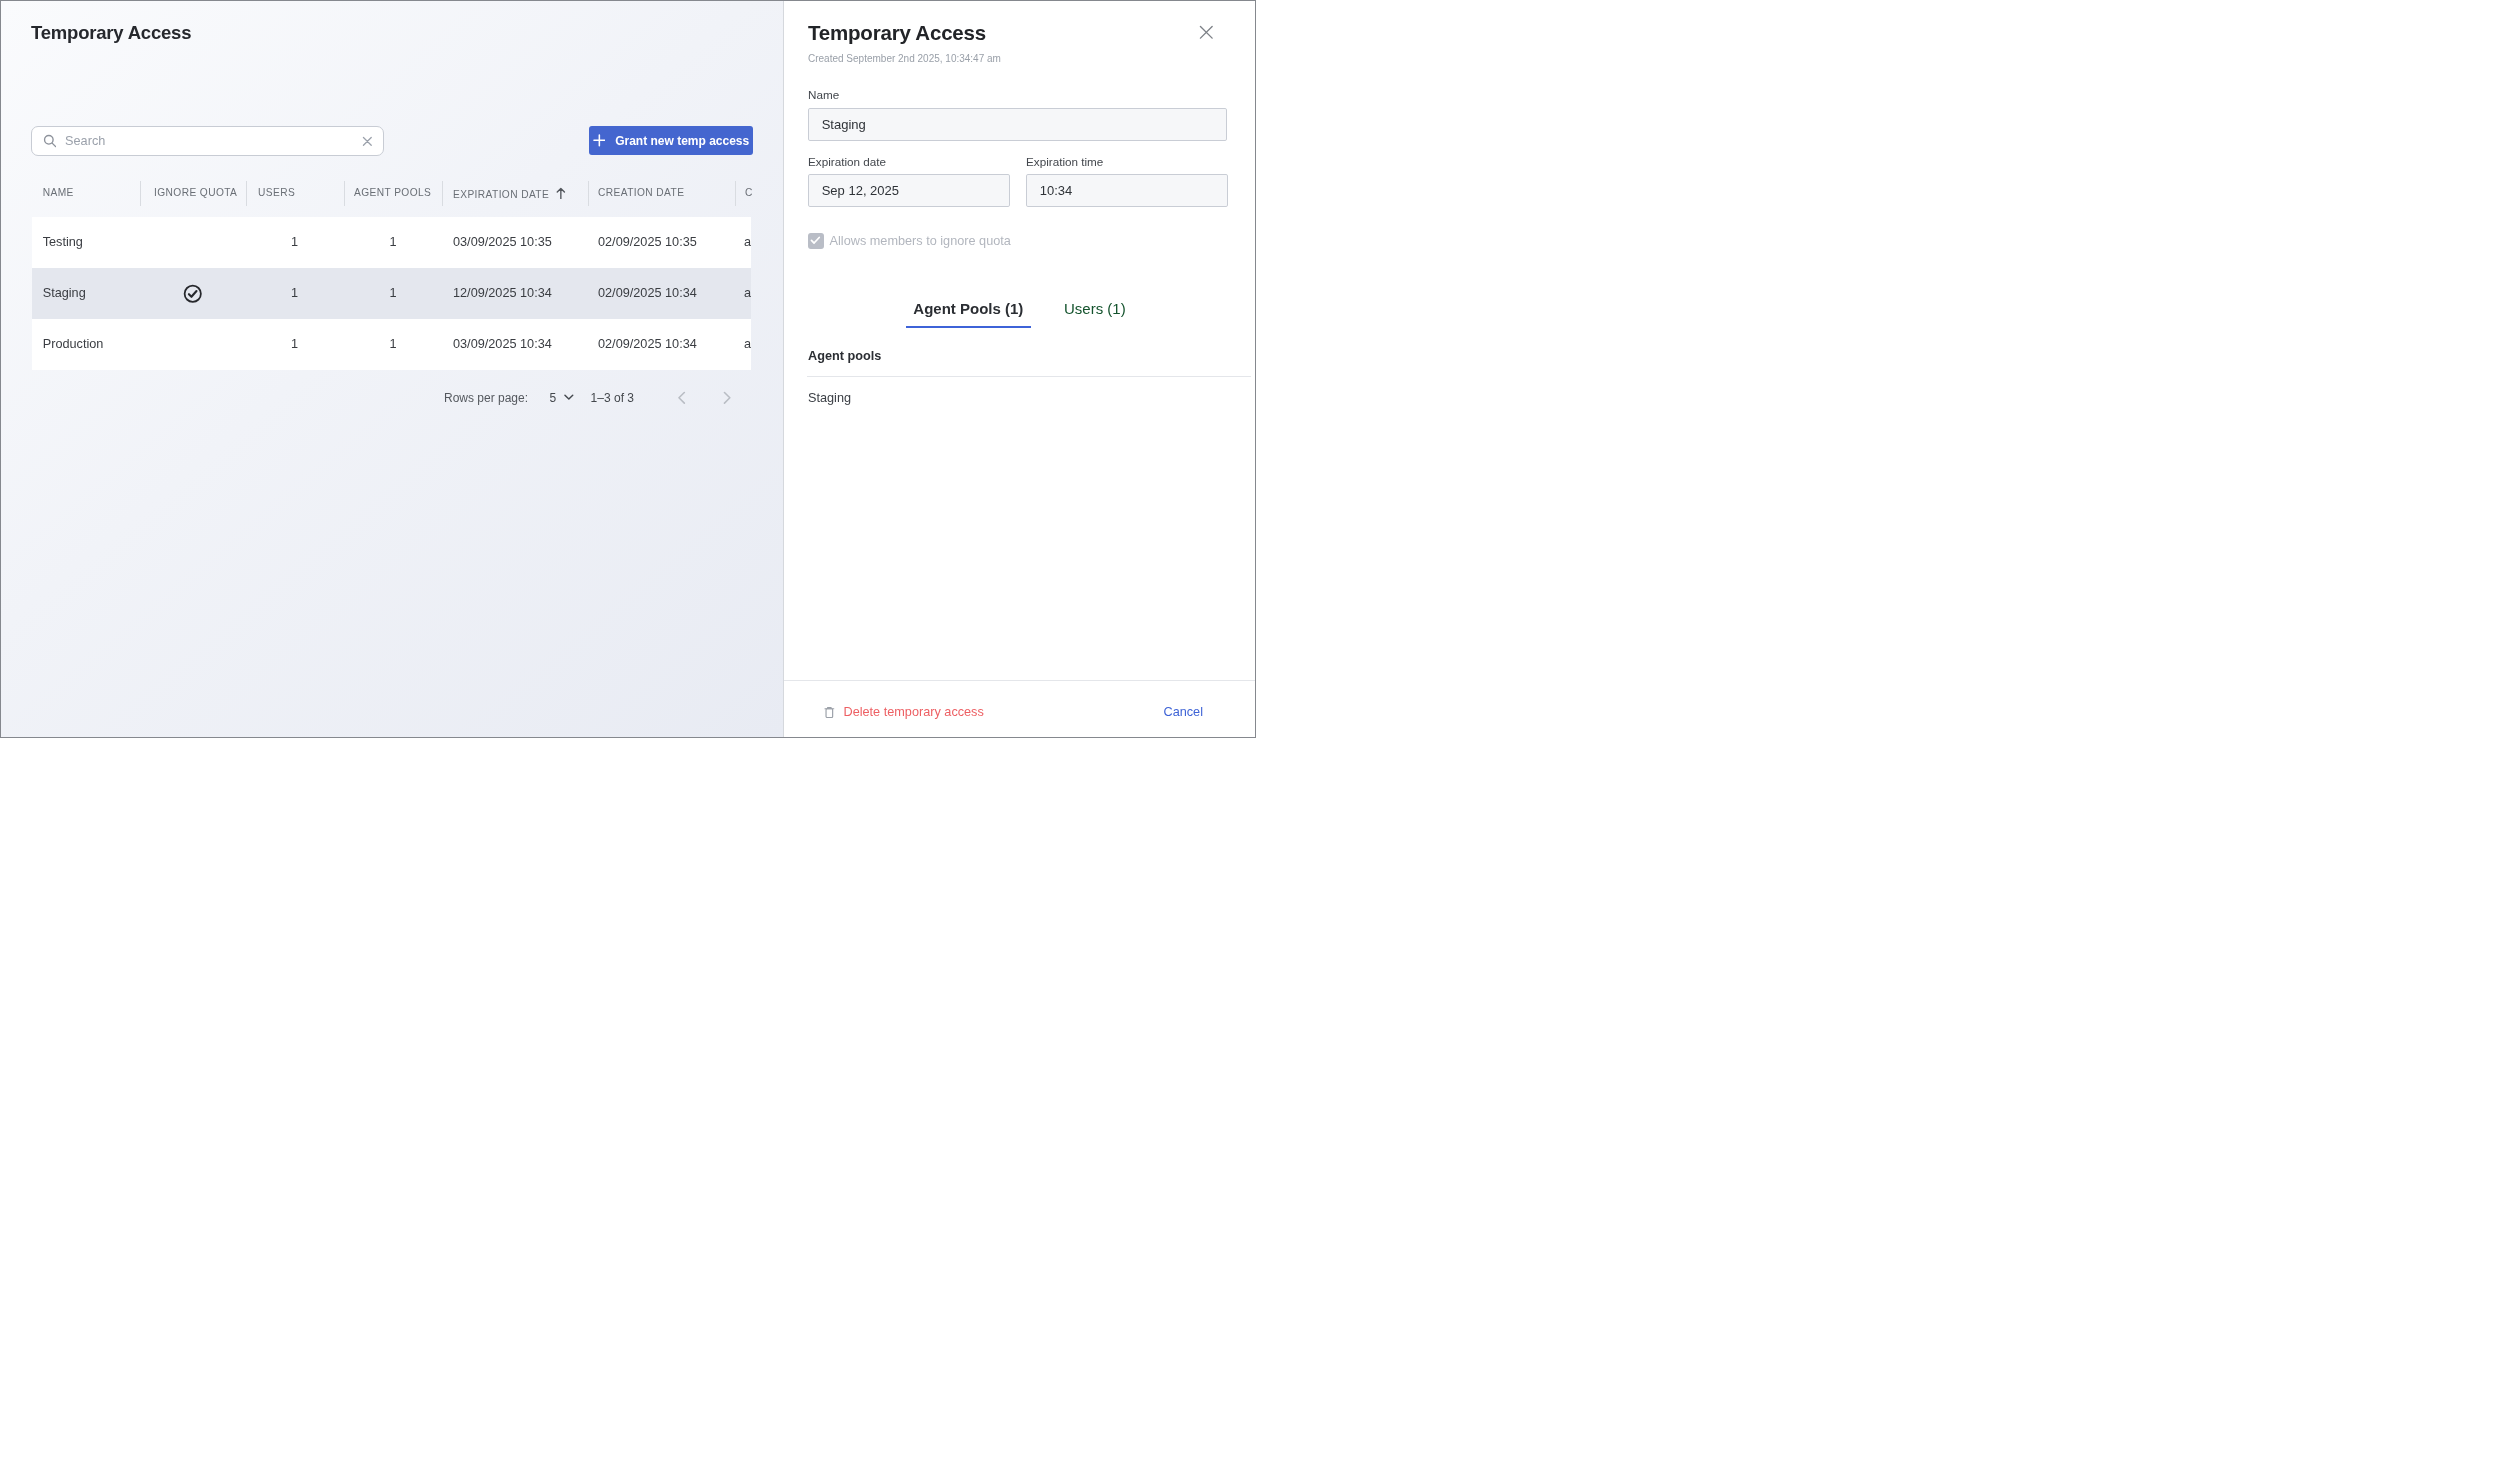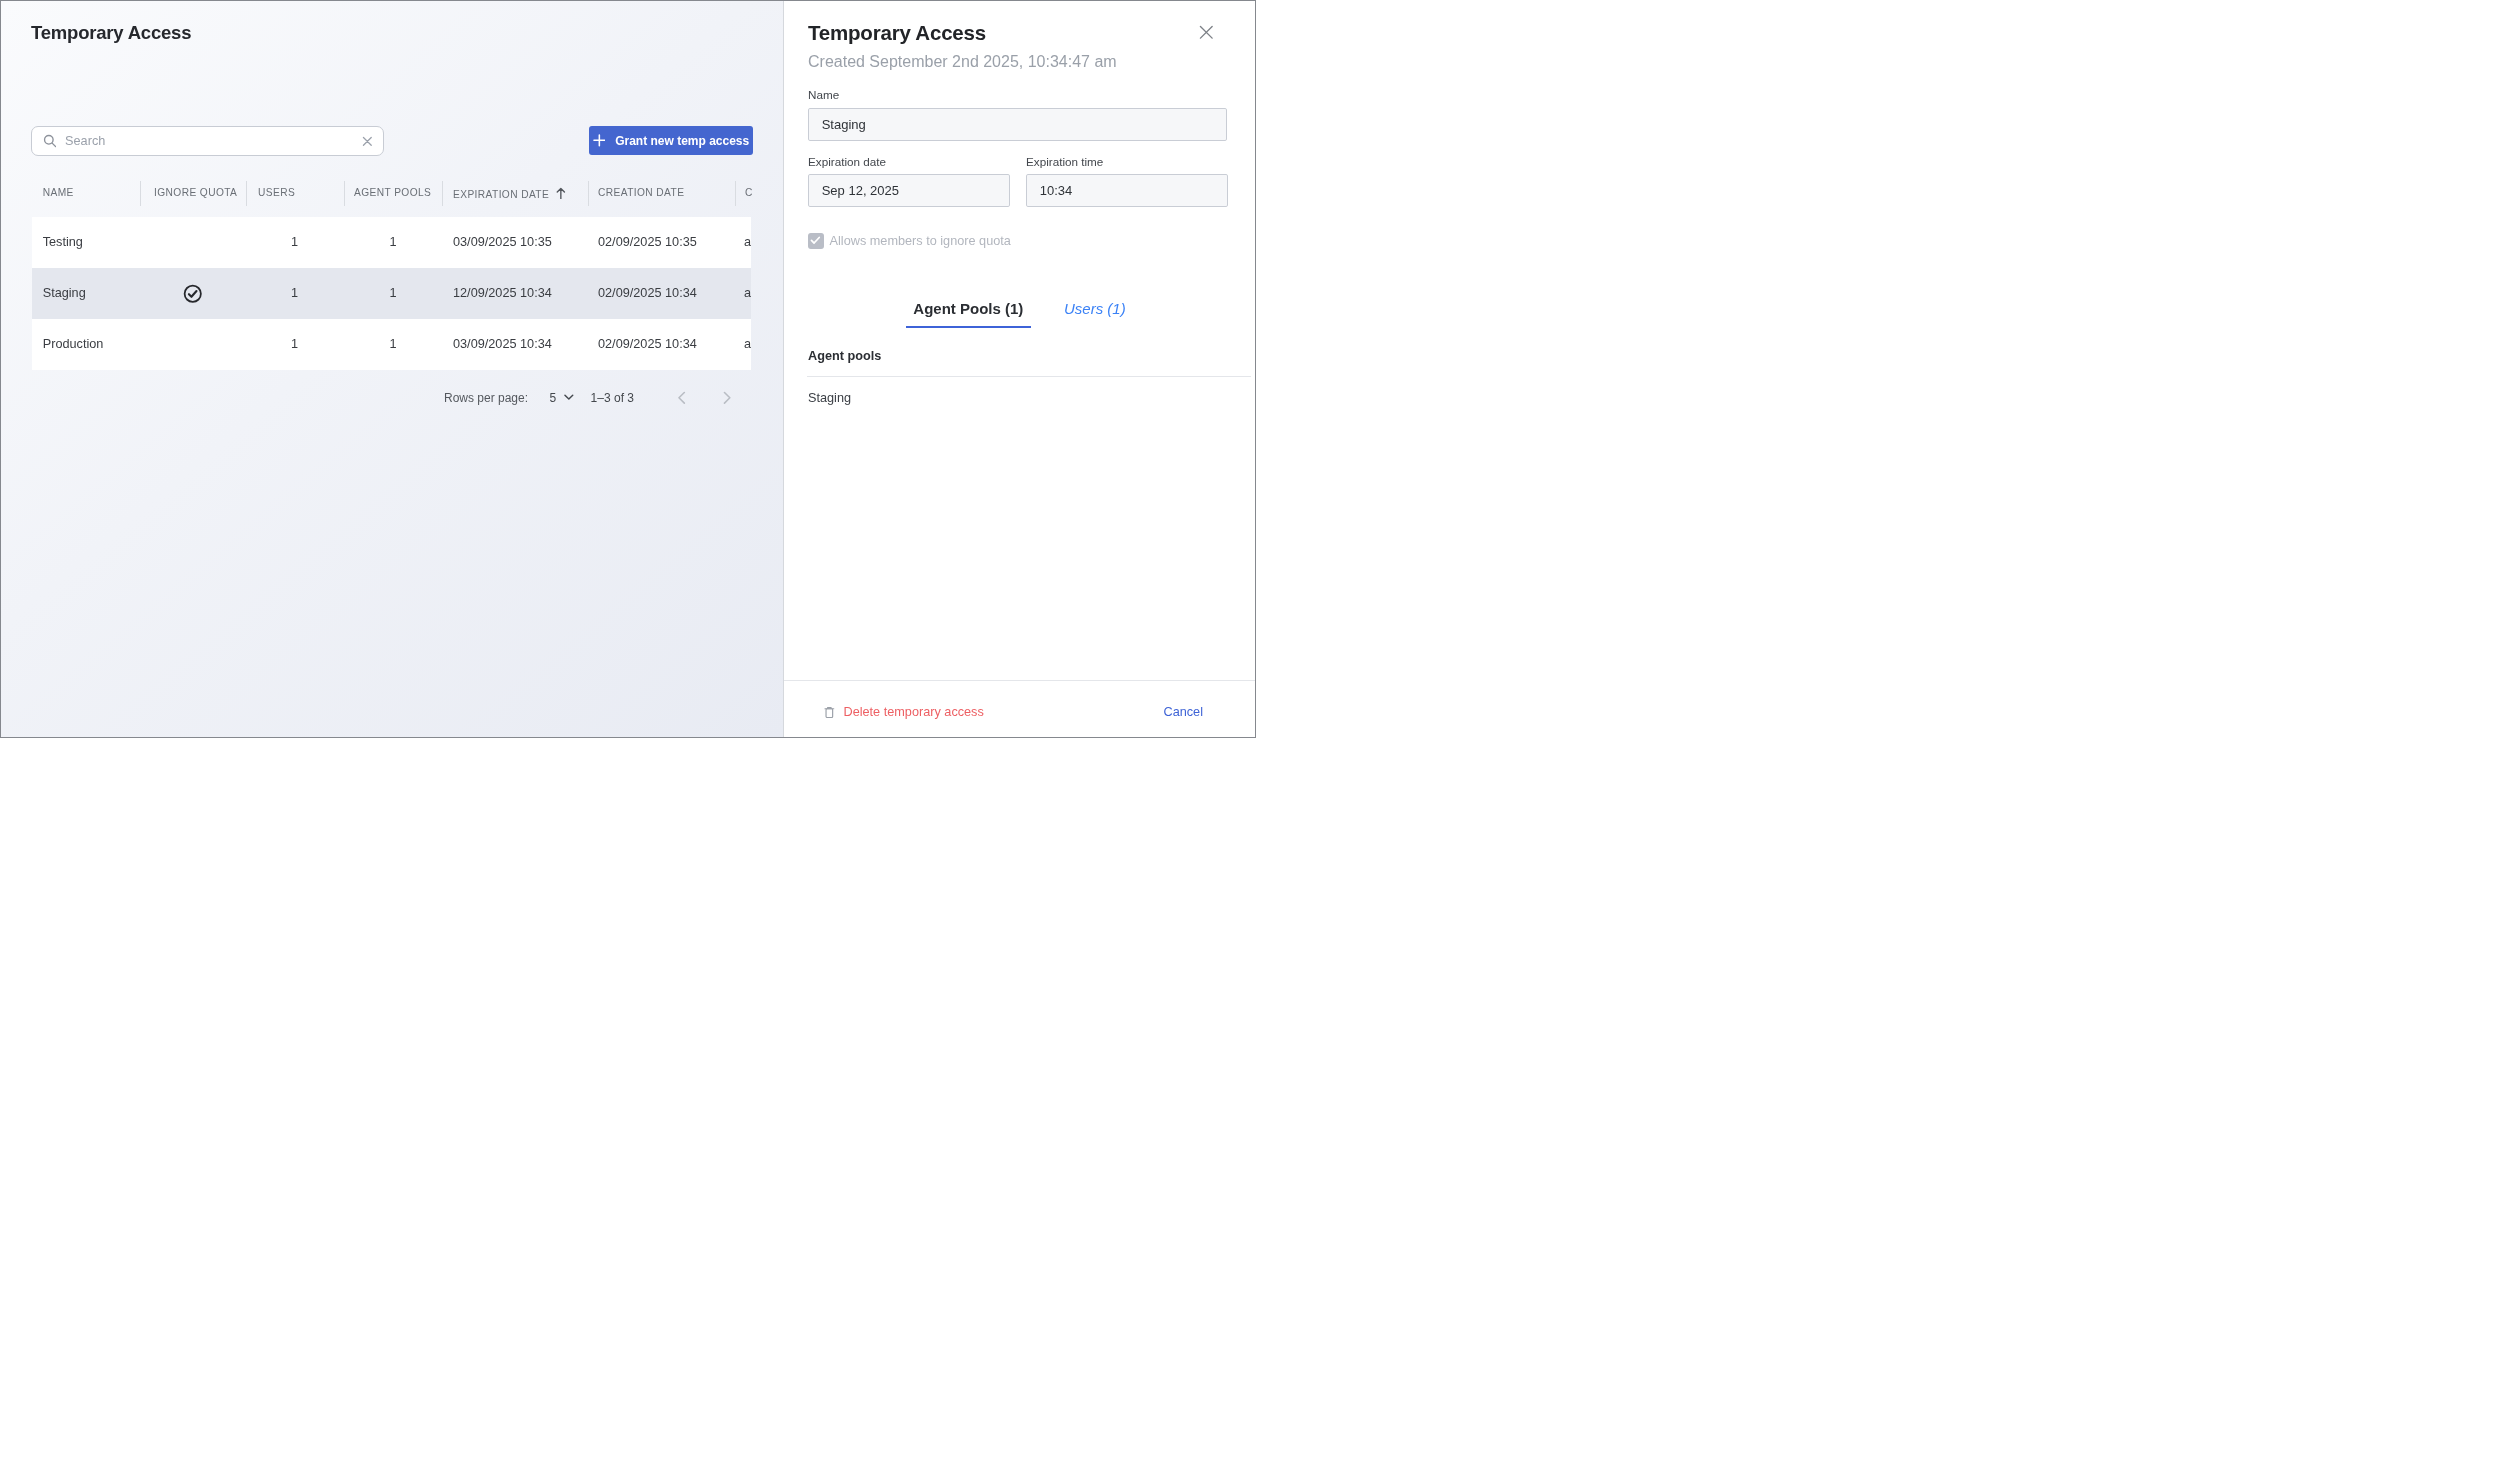--- a/index.html
+++ b/index.html
@@ -52,33 +52,33 @@
   
   .pagination { position:absolute; left:443px; top:385px; height:23.4px; display:flex; align-items:center; font-size:12px; color:#54585e; }
   .pp-value { margin-left:21.4px; display:flex; align-items:center; gap:7.8px; color:#43474c; cursor:pointer; }
   .pp-range { margin-left:17px; color:#43474c; }
   .pg-nav { margin-left:21.4px; width:25px; height:23.4px; }
   .pg-nav.first { margin-left:35px; }
   
   .drawer { position:relative; width:472px; background:#fff; border-left:1px solid #d5d8dd; }
   .d-title { position:absolute; left:24px; top:19.5px; font-size:20.5px; font-weight:700; color:#222428; letter-spacing:-0.2px; }
   .d-close { position:absolute; left:410px; top:18.5px; width:25px; height:25px; }
-  .d-created { position:absolute; left:24px; top:52px; font-size:16px; color:#9aa0a9; }
+  .d-created { position:absolute; left:24px; top:52px; font-size:10px; color:#9aa0a9; }
   .f-label { position:absolute; font-size:11.7px; color:#43474d; }
   .d-input {
     position:absolute; height:33px; background:#f6f7f9; border:1px solid #c9cdd5; border-radius:1.9px;
     font-size:13px; color:#2f3338; padding:0 12.7px; outline:none; font-family:inherit;
   }
   .cbx-row { position:absolute; left:24px; top:232px; display:flex; align-items:center; gap:6px; }
   .cbx { width:15.6px; height:15.6px; border-radius:2.9px; background:#b9bdc6; display:flex; align-items:center; justify-content:center; }
   .cbx-label { font-size:12.7px; color:#b2b6be; }
   .tabs { position:absolute; left:0; right:0; top:297px; display:flex; justify-content:center; gap:25px; }
   .tab { font-size:15px; padding:1.9px 7.8px 8.8px; cursor:pointer; }
   .tab.active { color:#2b2e33; font-weight:700; border-bottom:2.9px solid #3e63d8; }
-  .tab.inactive { color:#3b82f6;font-style:italic; }
+  .tab.inactive { color:#14532d; }
   .d-heading { position:absolute; left:24px; top:348px; font-size:12.7px; font-weight:700; color:#2b2e33; }
   .d-divider { position:absolute; left:23.4px; right:3.9px; top:375px; height:1px; background:#e4e6ea; }
   .d-item { position:absolute; left:24px; top:390px; font-size:12.7px; color:#3c4046; }
   .d-footer { position:absolute; left:0; right:0; bottom:0; height:57px; border-top:1px solid #e4e6ea; display:flex; align-items:center; padding-top:5.8px; }
   .delete-btn { margin-left:40px; display:flex; align-items:center; gap:8.8px; font-size:12.7px; color:#ed5f63; background:none; border:none; cursor:pointer; font-family:inherit; }
   .cancel-btn { margin-left:auto; margin-right:52px; font-size:12.7px; color:#3e63d6; background:none; border:none; cursor:pointer; font-family:inherit; }
 </style>
 </head>
 <body>
 

